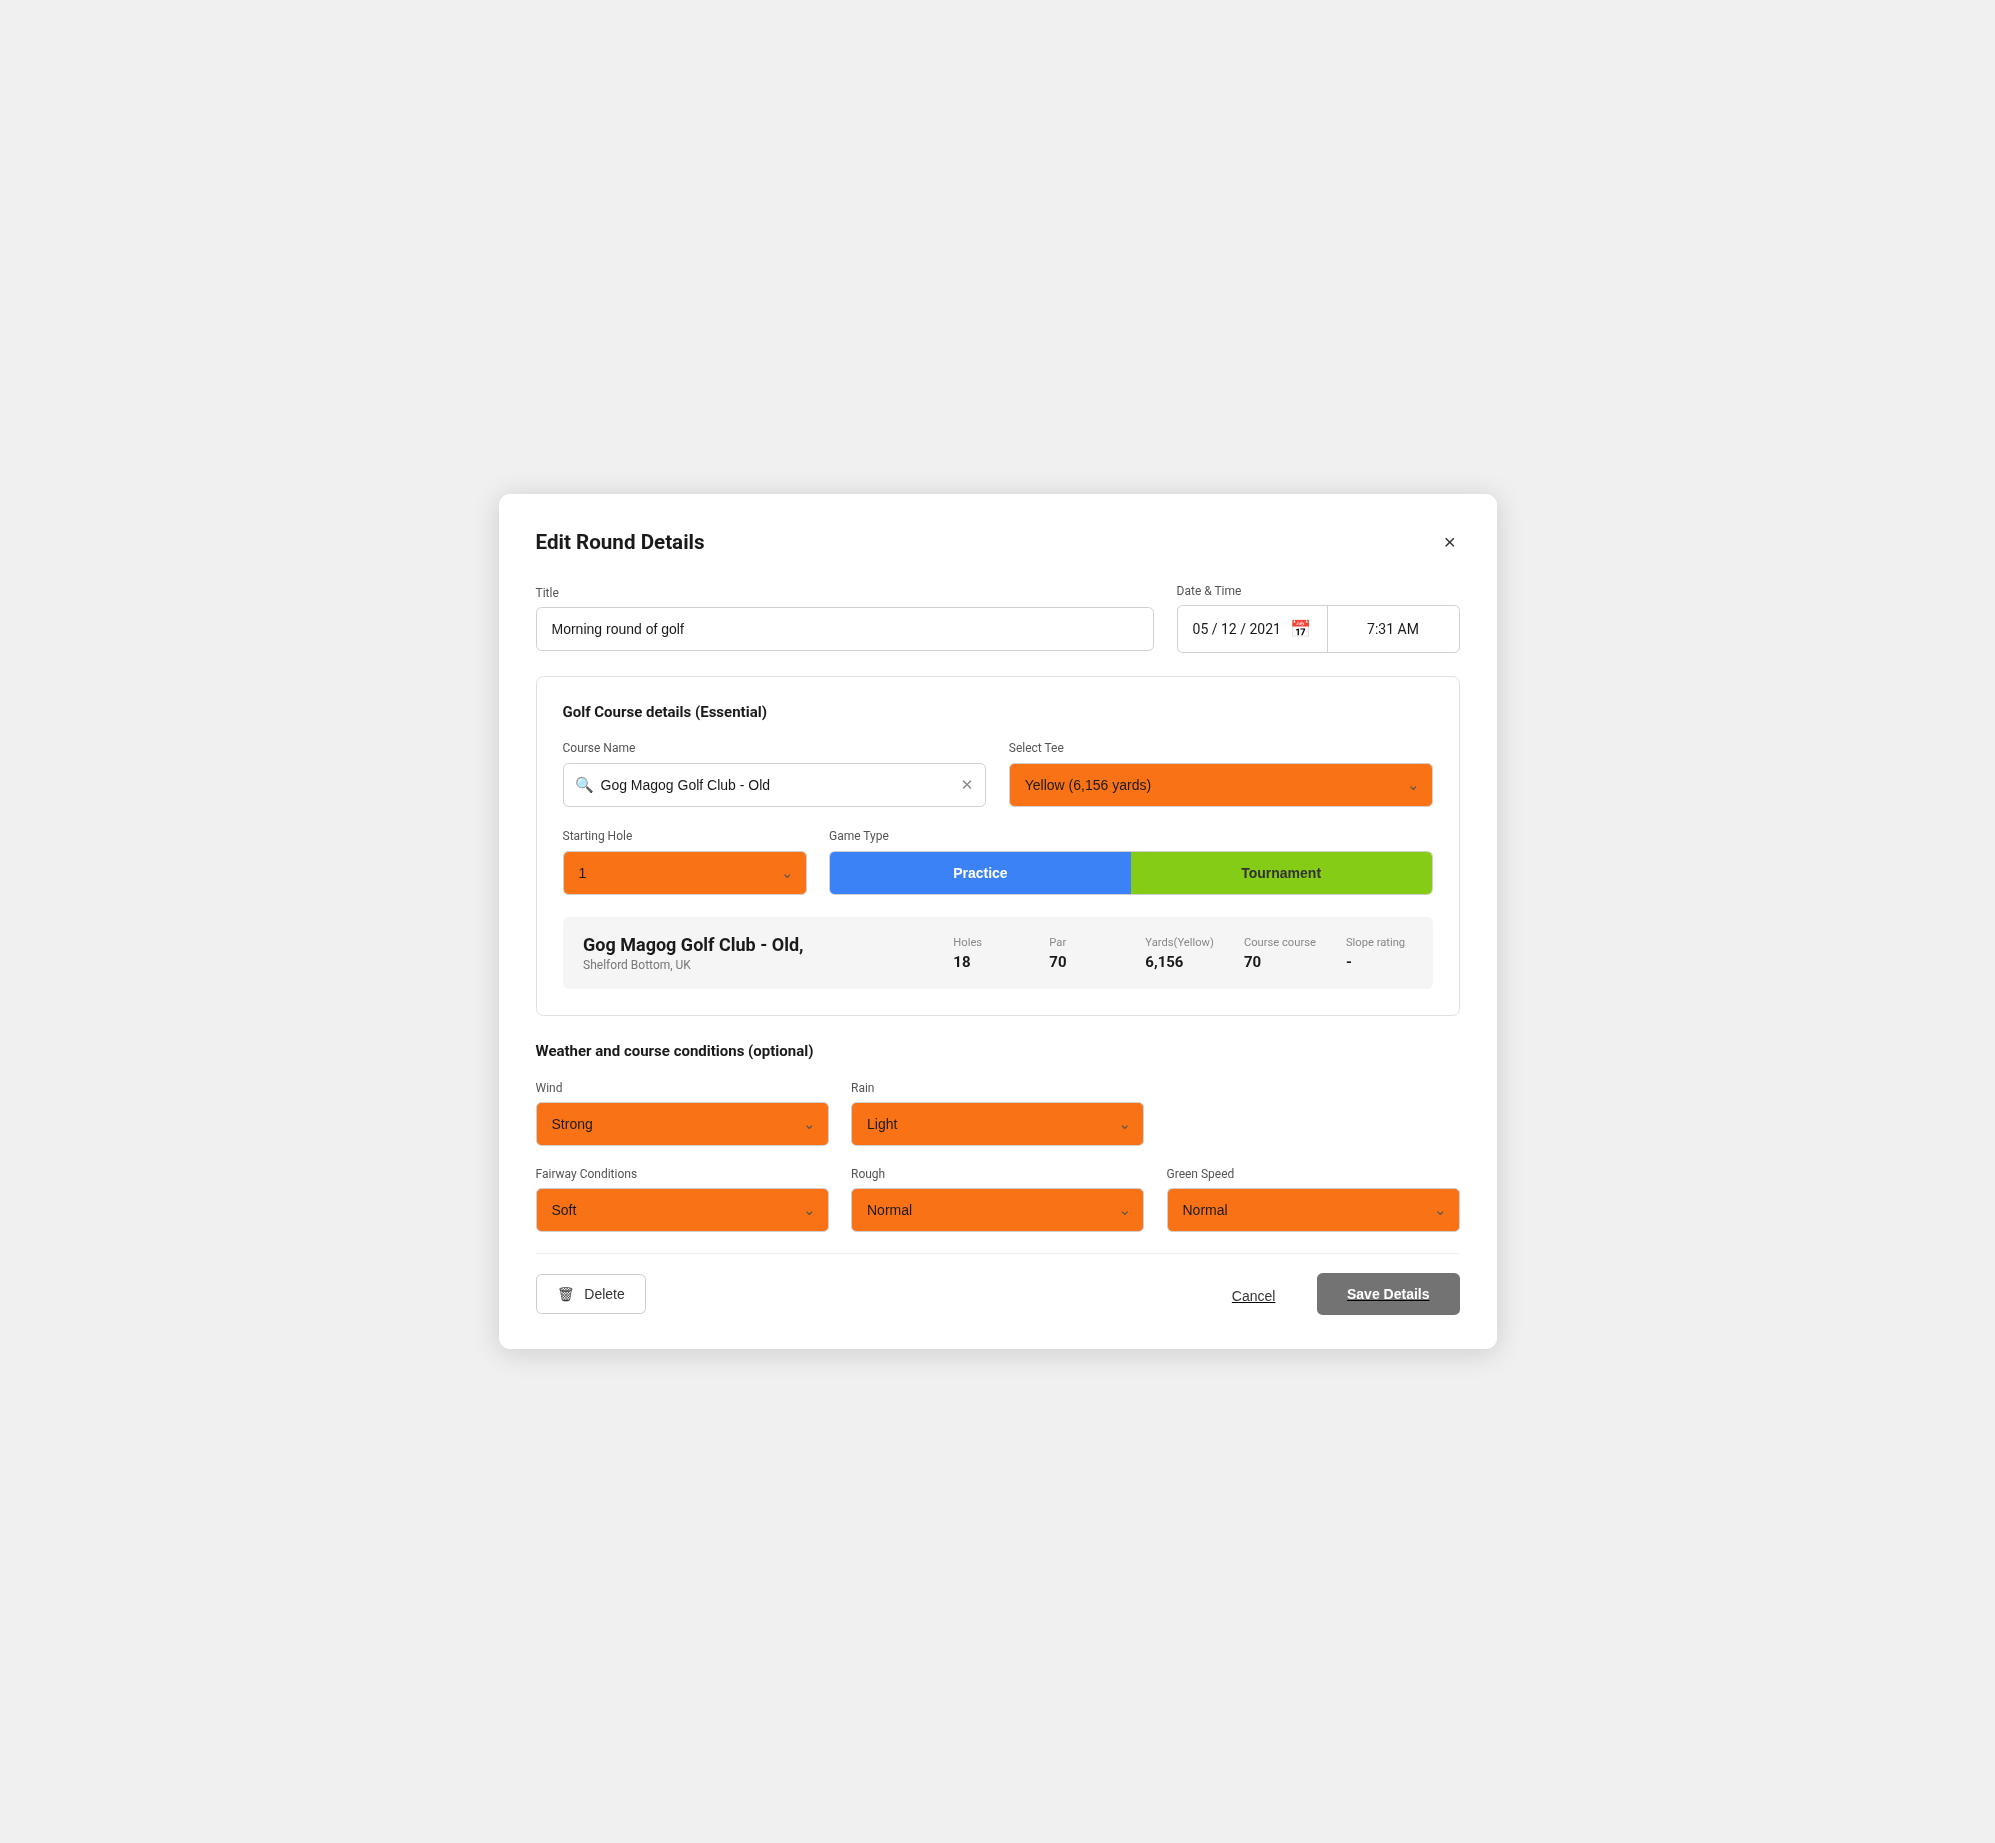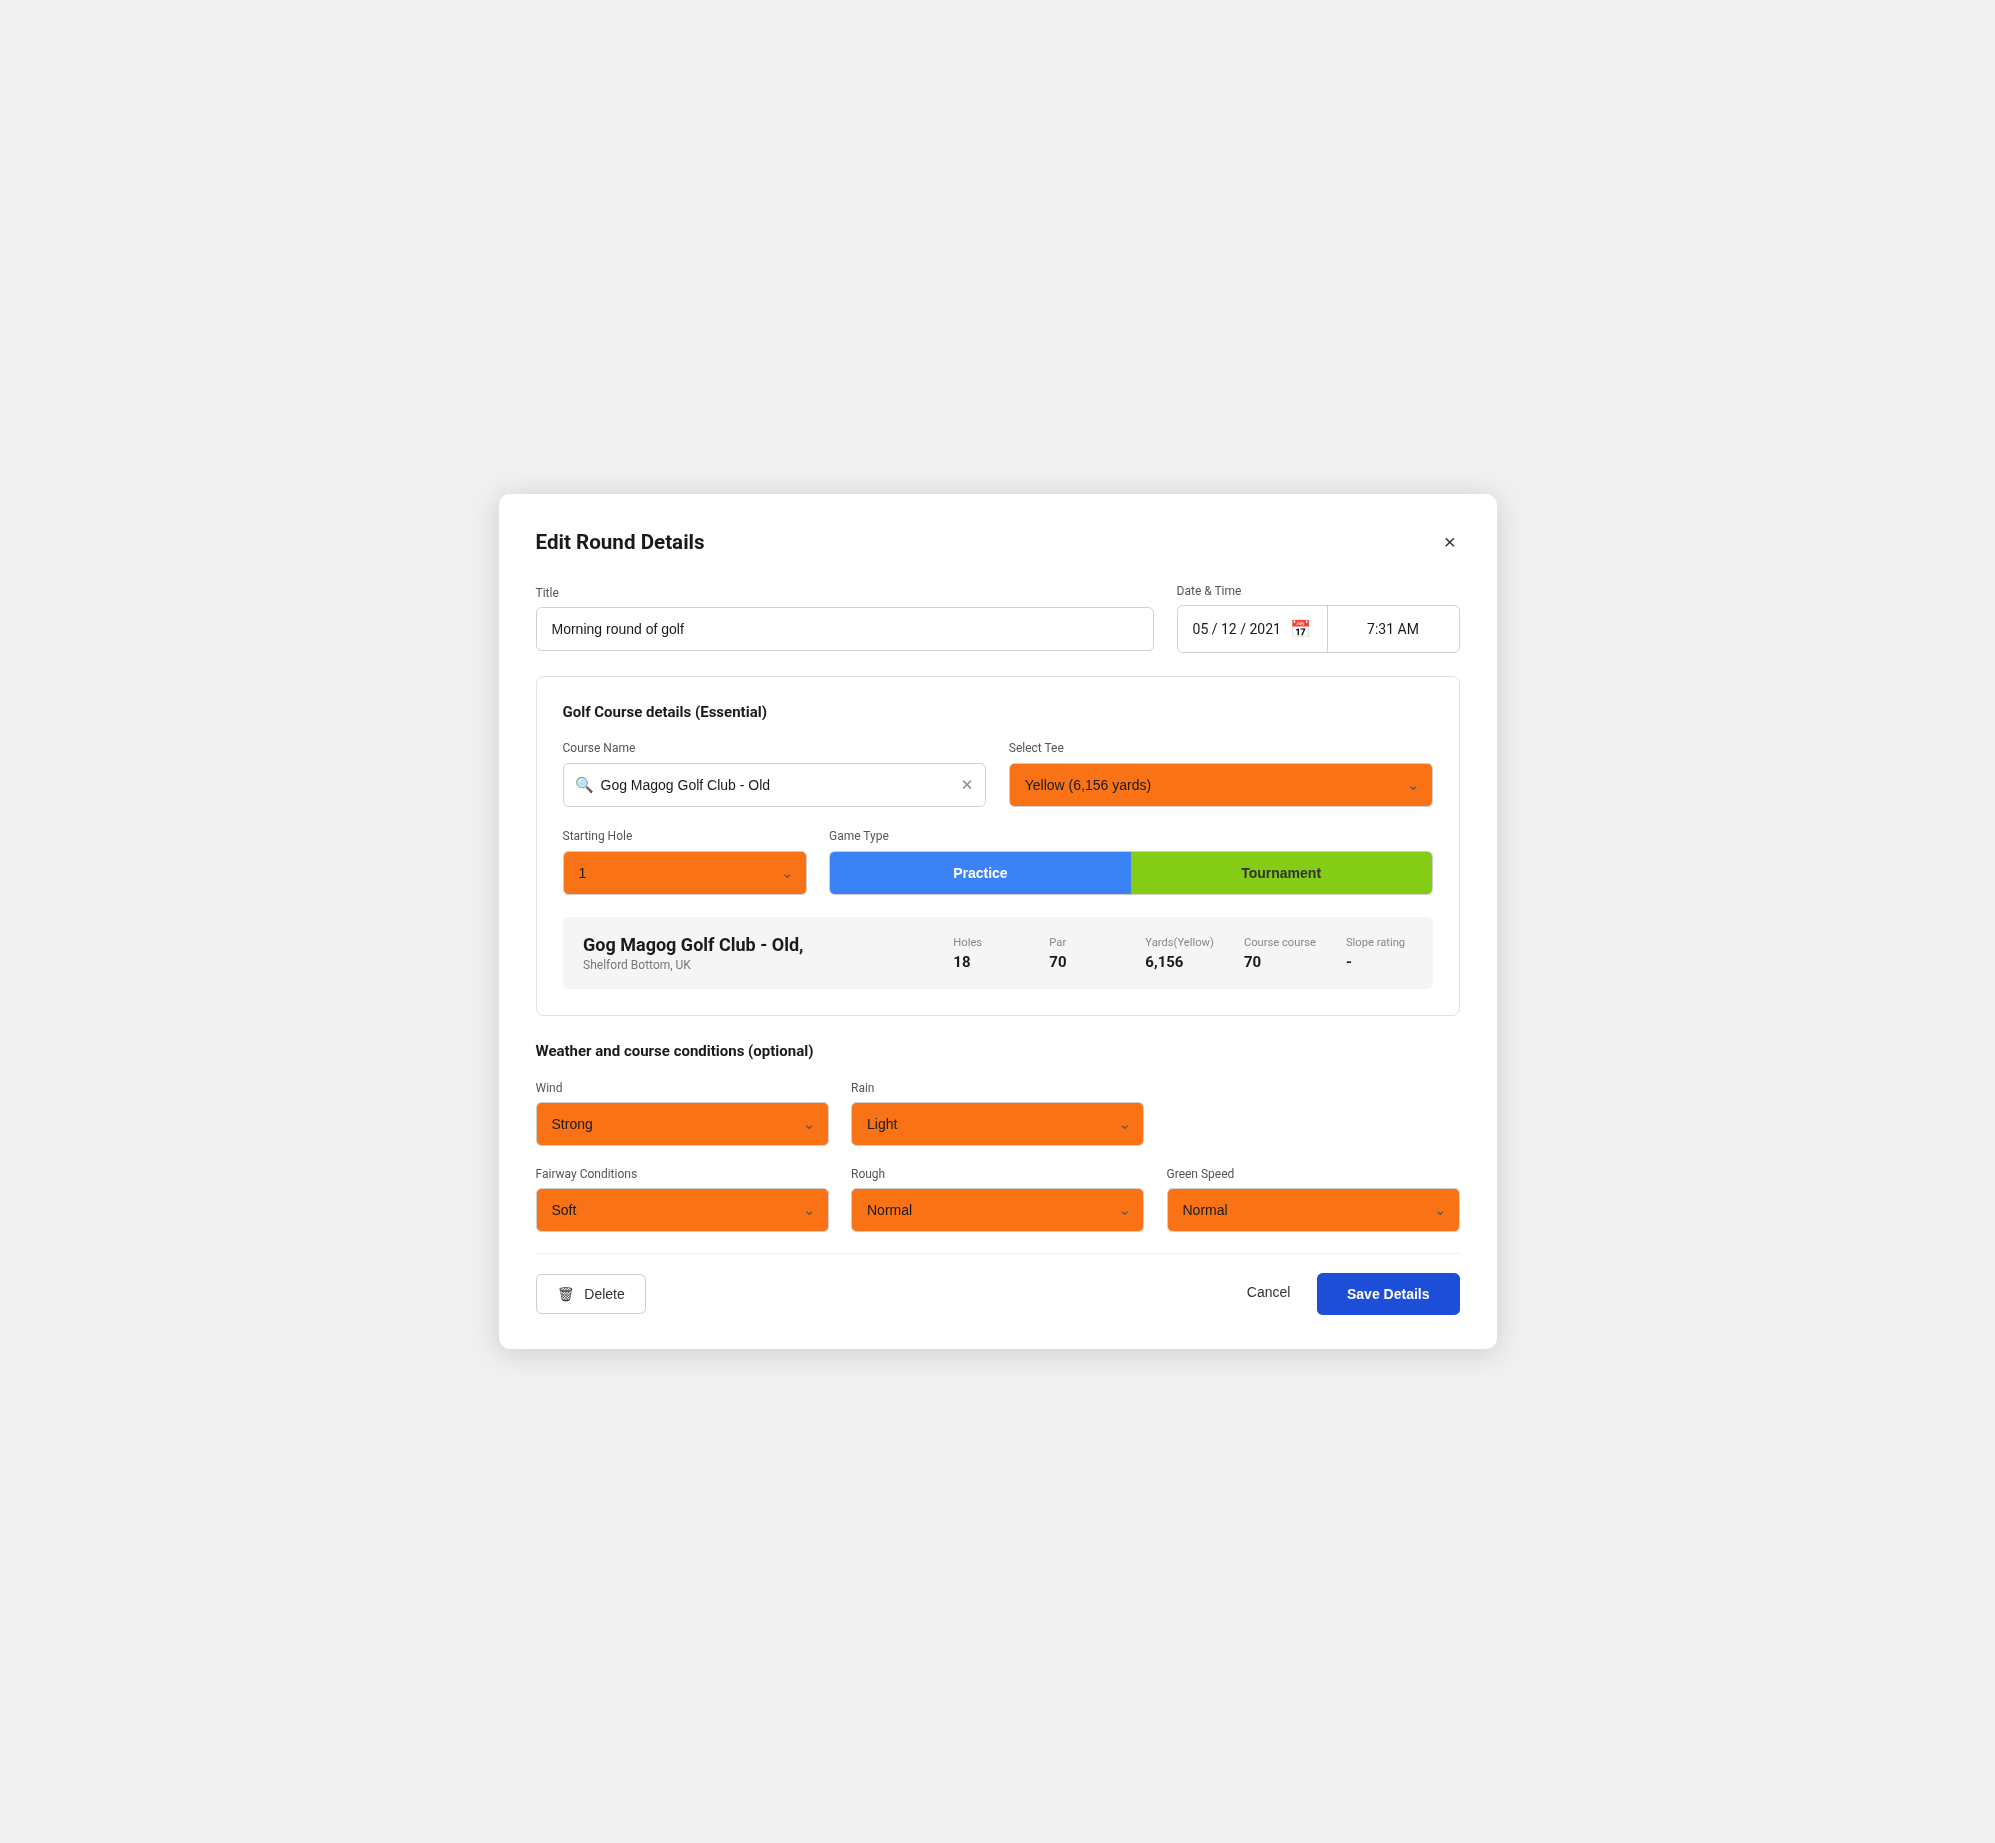--- a/index.html
+++ b/index.html
@@ -252,33 +252,34 @@
     .cancel-btn {
       background: none;
       border: none;
       font-size: 14px;
       color: #333;
       cursor: pointer;
       padding: 11.2px 20.6px;
       font-weight: 500;
     }
     .save-btn {
-      background: #1d4ed8;
+      background: #737373;
       color: #fff;
       border: none;
       border-radius: 5.6px;
       padding: 13px 30px;
       font-size: 14px;
       font-weight: 600;
       cursor: pointer;
     }
     .footer-right {
       display: flex;
-      align-items: flex-start;
-      gap: 6px;
+      align-items: flex-end;
+      gap: 21px;
+      text-decoration: underline;
     }
   </style>
 </head>
 <body>
 
 <div class="modal">
 
   <div class="modal-header">
     <span class="modal-title">Edit Round Details</span>
     <button class="close-btn">×</button>

